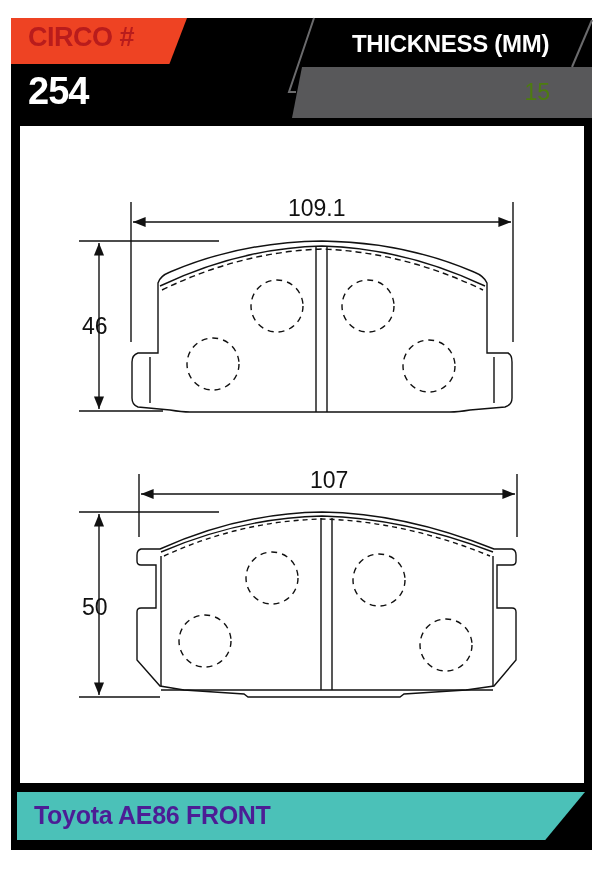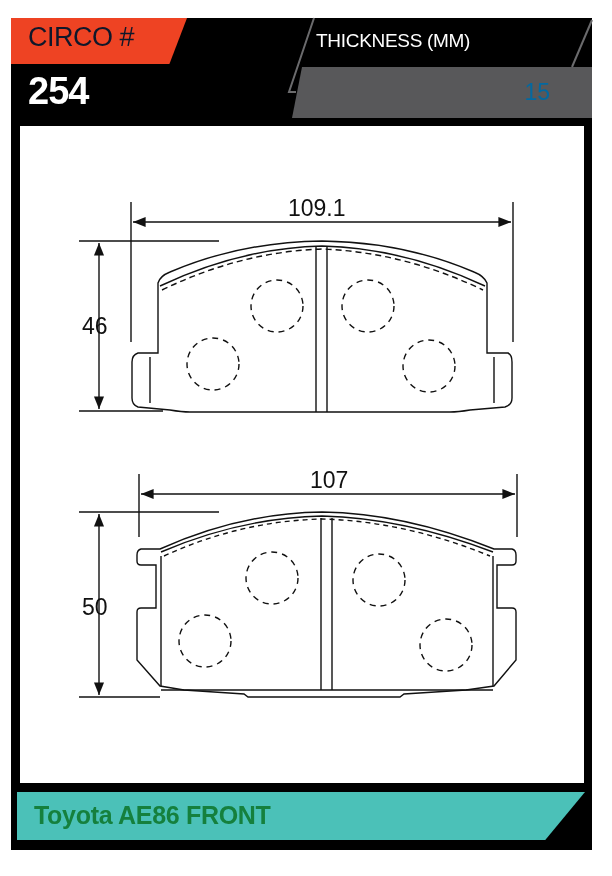--- a/index.html
+++ b/index.html
@@ -1,27 +1,27 @@
 <!DOCTYPE html>
 <html><head>
 <meta charset="utf-8">
 <style>
   html,body{margin:0;padding:0;background:#ffffff;}
   body{width:612px;height:876px;position:relative;overflow:hidden;font-family:"Liberation Sans",sans-serif;}
   .frame{position:absolute;left:11px;top:18px;width:581px;height:832px;background:#000;}
   .red-tab{position:absolute;left:11px;top:18px;width:176px;height:46px;background:#ee4323;clip-path:polygon(0 0,100% 0,90% 100%,0 100%);}
-  .circo-label{position:absolute;left:28px;top:22px;color:#0f172a;font-weight:normal;font-size:27px;letter-spacing:-0.5px;}
+  .circo-label{position:absolute;left:28px;top:22px;color:#b91c1c;font-weight:bold;font-size:27px;letter-spacing:-0.5px;}
   .circo-num{position:absolute;left:28px;top:70px;color:#fff;font-weight:bold;font-size:38px;letter-spacing:-1px;}
   .gray-band{position:absolute;left:292px;top:67px;width:300px;height:51px;background:#58585a;clip-path:polygon(10px 0,100% 0,100% 100%,0 100%);}
-  .thick-label{position:absolute;left:316px;top:30px;color:#fff;font-weight:normal;font-size:19px;letter-spacing:-0.3px;}
-  .thick-val{position:absolute;right:62px;top:79px;color:#0369a1;font-size:23px;}
+  .thick-label{position:absolute;left:352px;top:30px;color:#fff;font-weight:bold;font-size:24px;letter-spacing:-0.3px;}
+  .thick-val{position:absolute;right:62px;top:79px;color:#4d7c0f;font-size:23px;}
   .outline-svg{position:absolute;left:0;top:0;}
   .panel{position:absolute;left:20px;top:126px;width:564px;height:657px;background:#fff;}
   .teal{position:absolute;left:17px;top:792px;width:568px;height:48px;background:#4bc1b8;clip-path:polygon(0 0,100% 0,93% 100%,0 100%);}
-  .teal-text{position:absolute;left:34px;top:801px;color:#15803d;font-weight:bold;font-size:25px;letter-spacing:-0.3px;}
+  .teal-text{position:absolute;left:34px;top:801px;color:#4c1d95;font-weight:bold;font-size:25px;letter-spacing:-0.3px;}
   .diagram{position:absolute;left:0;top:0;}
   .dim-text{font-family:"Liberation Sans",sans-serif;font-size:23px;fill:#111;}
 </style>
 </head>
 <body>
 
 <div class="frame"></div>
 <div class="red-tab"></div>
 <div class="circo-label">CIRCO #</div>
 <div class="circo-num">254</div>

